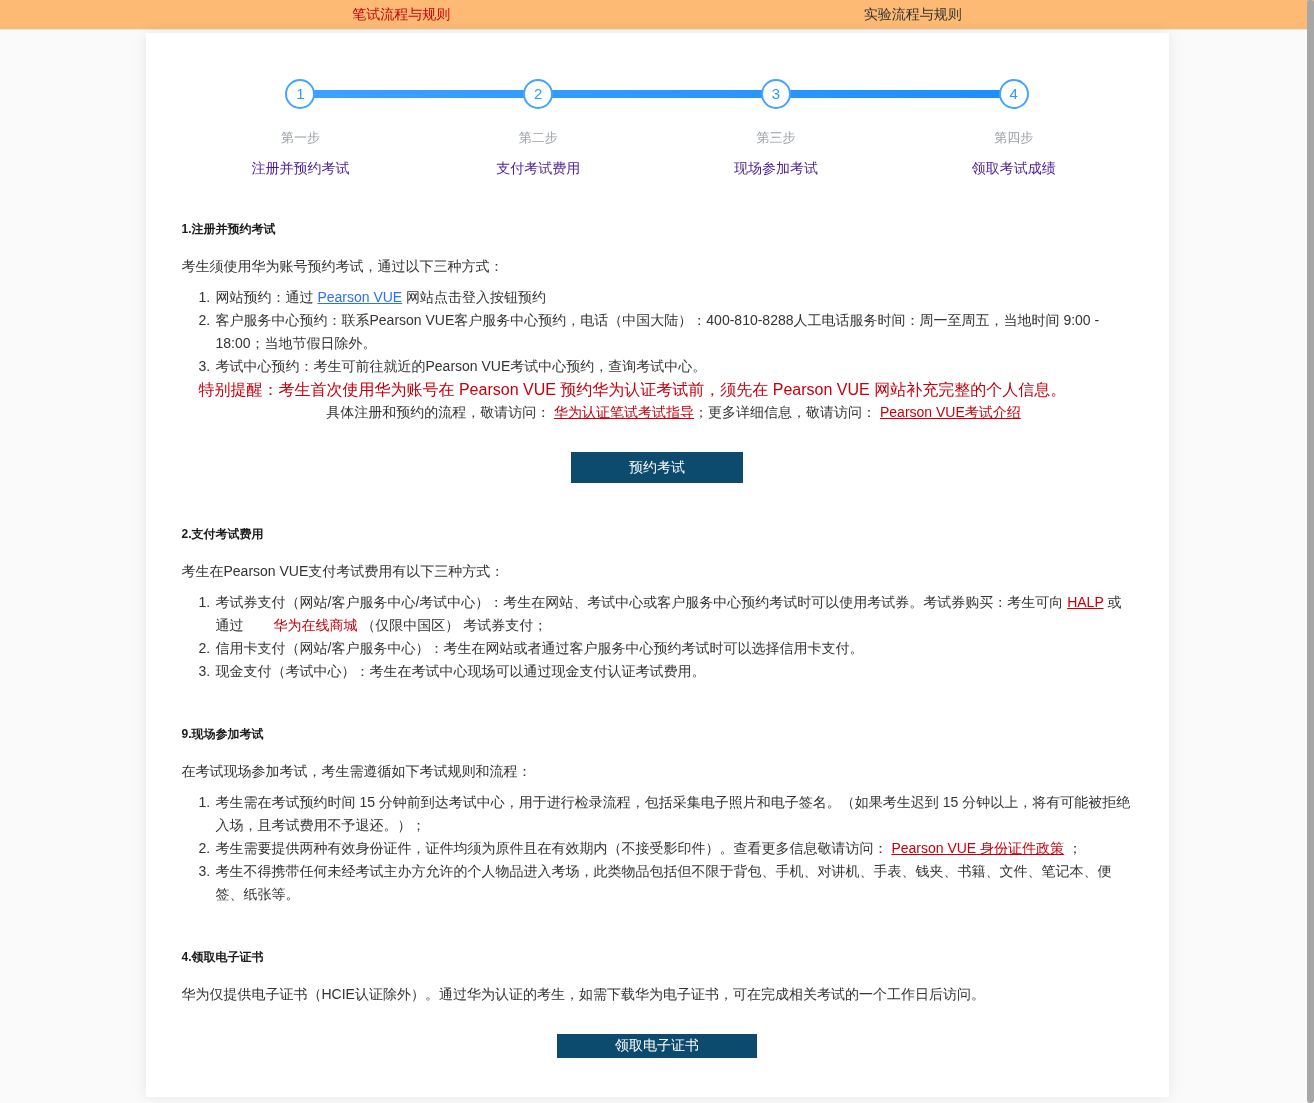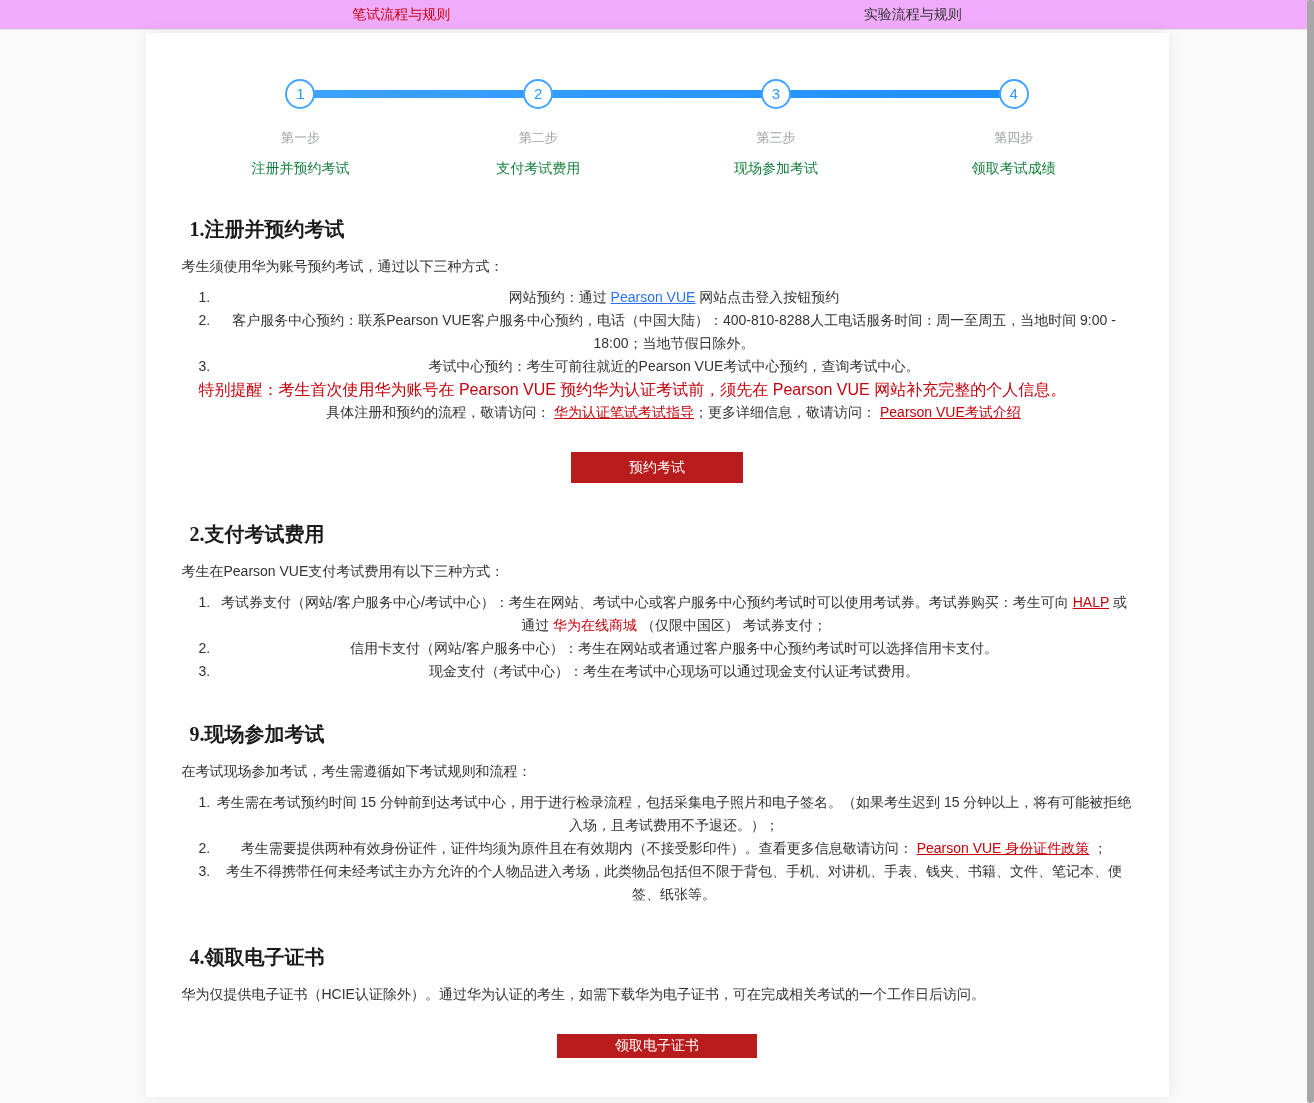--- a/index.html
+++ b/index.html
@@ -6,21 +6,21 @@
   html,body { margin:0; padding:0; }
   body {
     width:1314px; height:1103px;
     background:#fafafa;
     font-family:"Liberation Sans", sans-serif;
     color:#333;
     position:relative;
     overflow:hidden;
   }
   
-  .topbar { height:30px; background:#f0abfc; border-bottom:1px solid #e4e6e8; }
+  .topbar { height:30px; background:#fdba74; border-bottom:1px solid #e4e6e8; }
   .topbar-inner { width:1023px; margin:0 auto; display:flex; height:29px; }
   .tab { flex:1; text-align:center; line-height:29px; font-size:14px; color:#333; cursor:pointer; }
   .tab.active { color:#c7000b; }
 
   
   .card {
     width:1023px; height:1064px;
     margin:3px auto 0;
     background:#fff;
     box-shadow:0 0 14px rgba(0,0,0,.08);
@@ -29,38 +29,38 @@
 
   
   .stepper { position:relative; display:flex; }
   .sline { position:absolute; left:12.2%; width:75.6%; top:11px; height:8px;
            background:linear-gradient(90deg,#3da2ff,#1e8fff); border-radius:4px; }
   .step { flex:1; text-align:center; position:relative; }
   .circle { width:30px; height:30px; border:2px solid #45a4ff; border-radius:50%;
             background:#fff; color:#2e9aff; font-size:15px; line-height:26px;
             text-align:center; margin:0 auto; position:relative; z-index:1; }
   .step-label { margin-top:20px; font-size:13px; color:#9aa0a6; }
-  .step-name  { margin-top:13px; font-size:14px; color:#15803d; }
+  .step-name  { margin-top:13px; font-size:14px; color:#4c1d95; }
 
   
-  .sec-h  { margin:38px 8px 0; font-size:20px; line-height:26px; color:#1a1a1a; font-weight:700;font-family:Liberation Serif, serif; }
+  .sec-h  { margin:38px 0 0; font-size:12px; line-height:26px; color:#1a1a1a; font-weight:700; }
   .intro  { margin:13px 0 0; font-size:14px; line-height:23px; }
   .olist  { margin-top:8px; }
   .li     { display:flex; font-size:14px; line-height:23px; margin-left:17px; }
   .num    { width:17px; flex:none; }
-  .li-body{ flex:1;text-align:center; }
+  .li-body{ flex:1; }
   .note-red   { margin:0 0 0 17px; color:#c7000b; font-size:16px; line-height:23px; }
   .note-links { margin:0 0 0 33px; font-size:14px; line-height:23px;text-align:center; }
   .lnk { cursor:pointer; }
   .lnk.blue { color:#2b72f0; text-decoration:underline; }
   .lnk.red  { color:#c7000b; text-decoration:underline; }
-  .lnk.noul { text-decoration:none; }
+  .lnk.noul { text-decoration:none;margin-left:26px; }
 
   
-  .btn { display:block; margin:28px auto 0; border:none; background:#b91c1c;
+  .btn { display:block; margin:28px auto 0; border:none; background:#0c4a6e;
          color:#fff; font-size:14px; cursor:pointer; font-family:Liberation Mono, monospace; }
   .btn.w172 { width:172px; height:31px; }
   .btn.w200 { width:200px; height:24px; }
 
   
   .scrollbar { position:absolute; right:0; top:0; width:7px; height:1103px;
                background:#a7a7a7; border-radius:3px; }
 </style>
 </head>
 <body>

